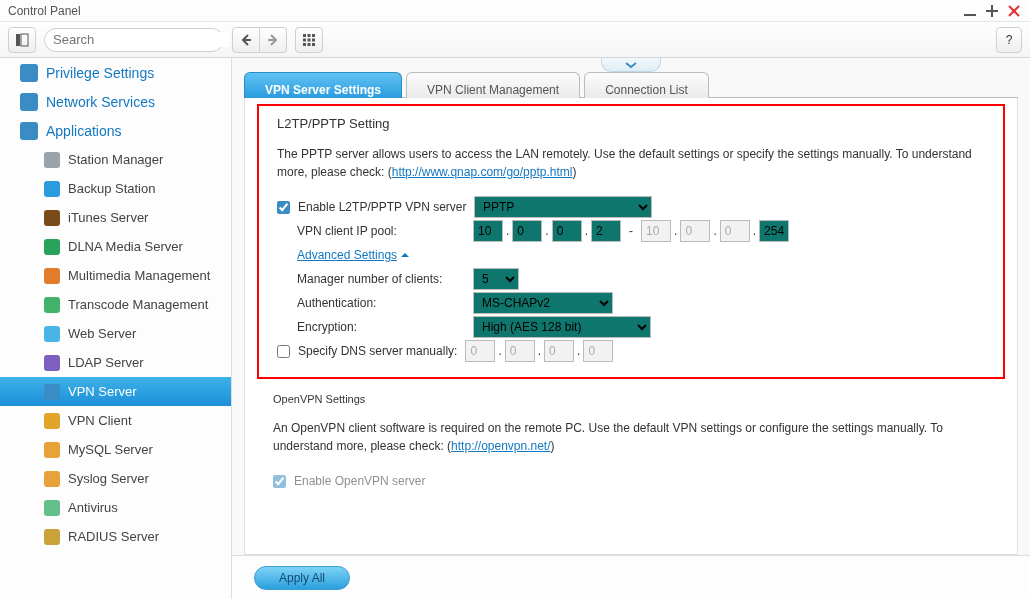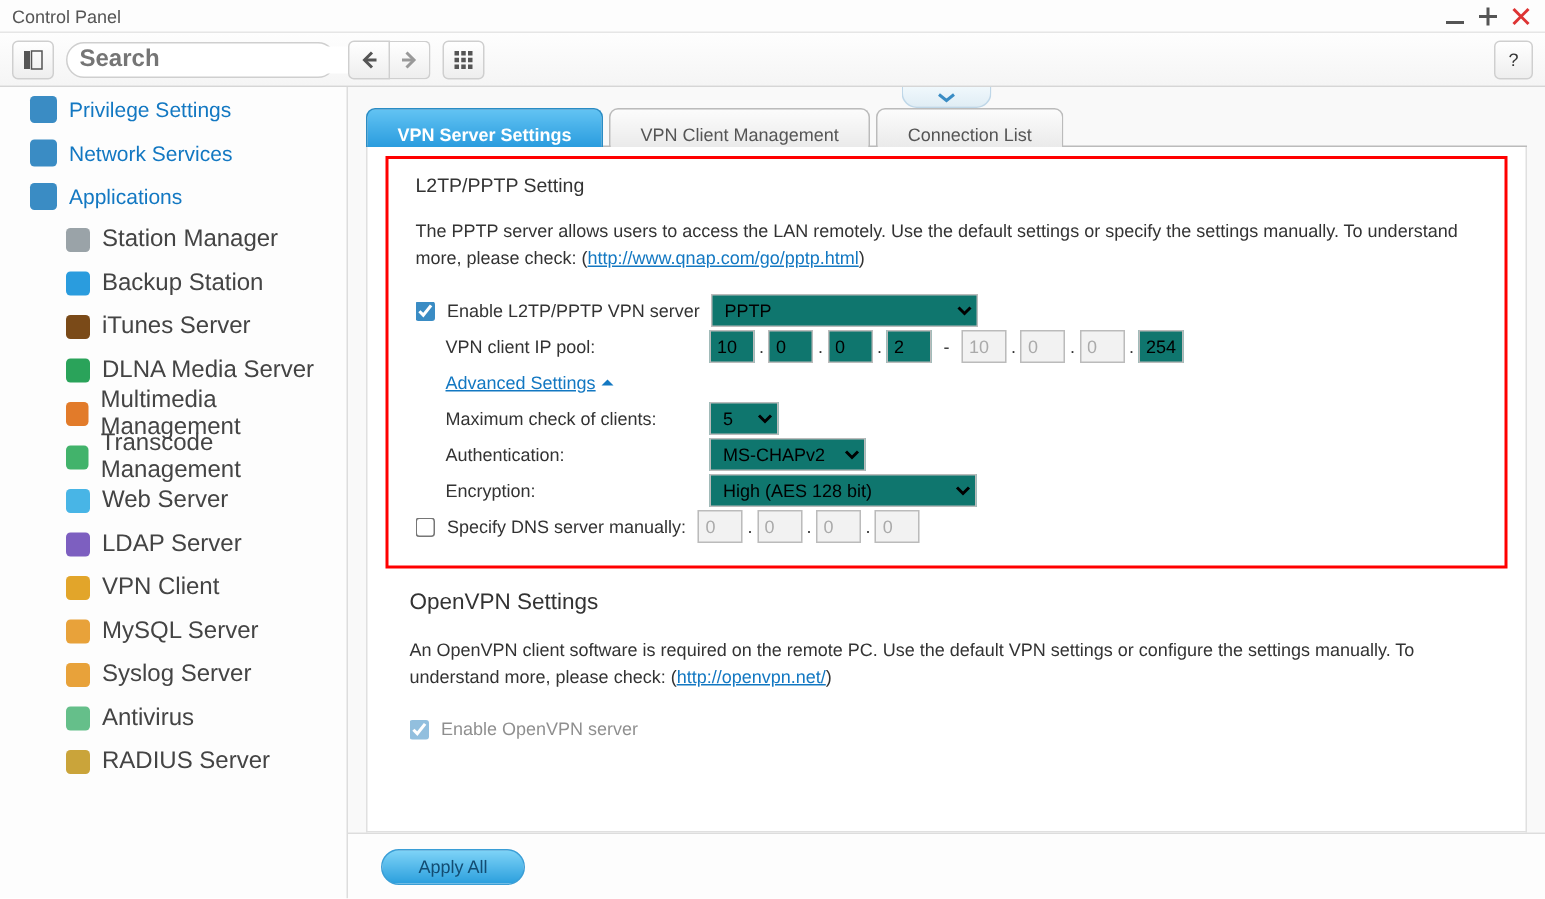--- a/index.html
+++ b/index.html
@@ -45,21 +45,21 @@
   cursor:pointer; padding:0 6px;
 }
 .search-box {
   height:24px; width:180px;
   border:1px solid #cfcfcf; border-radius:12px;
   background:#fff;
   display:flex; align-items:center;
   padding:0 8px;
 }
 .search-box input {
-  border:none; outline:none; flex:1; font-size:16px; color:#7f1d1d;font-weight:bold;
+  border:none; outline:none; flex:1; font-size:13px; color:#7f1d1d;
 }
 .nav-grp { display:flex; gap:0;}
 .nav-grp .tool-btn:first-child{border-top-right-radius:0;border-bottom-right-radius:0;}
 .nav-grp .tool-btn:last-child{border-top-left-radius:0;border-bottom-left-radius:0;border-left:none;}
 .help-btn { margin-left:auto; }
 .main { display:flex; height:541px; }
 .sidebar {
   width:232px; flex:0 0 232px;
   border-right:1px solid #ddd;
   overflow-y:auto;
@@ -67,21 +67,21 @@
 }
 .sb-item {
   height:29px; display:flex; align-items:center;
   padding-left:20px; cursor:pointer;
   color:#1378c2; font-size:14px;
 }
 .sb-item .icon { width:18px; height:18px; margin-right:8px; display:inline-block; border-radius:3px;}
 .sb-sub {
   height:29px; display:flex; align-items:center;
   padding-left:44px; cursor:pointer;
-  color:#444; font-size:16px;
+  color:#444; font-size:13px;
 }
 .sb-sub .icon { width:16px; height:16px; margin-right:8px; display:inline-block; border-radius:3px;}
 .sb-sub.active {
   background: linear-gradient(#3db2e8,#1d8fd8);
   color:#fff;
 }
 .content { flex:1; display:flex; flex-direction:column; background:#f9f9f9; }
 .top-collapse {
   height:14px; display:flex; justify-content:center; align-items:flex-start;
 }
@@ -125,21 +125,21 @@
 .row { display:flex; align-items:center; margin:0 0; min-height:24px;}
 .row .lbl { width:176px;}
 select, .txt {
   border:1px solid #bbb; background:#0f766e; height:22px; font-size:12px;
   padding:0 4px;
 }
 .txt.tiny { width:30px; text-align:left;}
 .txt[disabled]{ background:#f2f2f2; color:#aaa;}
 .adv-link { color:#1378c2; text-decoration:underline; cursor:pointer; font-size:12px; display:inline-flex; align-items:center;}
 .open-section { margin:10px 28px 6px 28px;}
-.open-title { font-size:15px; margin-bottom:14px;}
+.open-title { font-size:11px; margin-bottom:14px;}
 .footer {
   height:44px; border-top:1px solid #ddd;
   display:flex; align-items:center; padding-left:22px;
   background:#fdfdfd;
 }
 .apply-btn {
   height:24px; padding:0 24px;
   border:1px solid #3a9ed6; border-radius:12px;
   background:linear-gradient(#7ed3f7,#2b9fdd);
   color:#134c72; cursor:pointer; font-size:12px;
@@ -256,20 +256,24 @@
         <span>Transcode Management</span>
       </div>
       <div class="sb-sub">
         <span class="icon" style="background:#48b5e6"></span>
         <span>Web Server</span>
       </div>
       <div class="sb-sub">
         <span class="icon" style="background:#7d5fc0"></span>
         <span>LDAP Server</span>
       </div>
+      <div class="sb-sub active">
+        <span class="icon" style="background:#3a8cc4"></span>
+        <span>VPN Server</span>
+      </div>
       <div class="sb-sub">
         <span class="icon" style="background:#e2a52a"></span>
         <span>VPN Client</span>
       </div>
       <div class="sb-sub">
         <span class="icon" style="background:#e8a23a"></span>
         <span>MySQL Server</span>
       </div>
       <div class="sb-sub">
         <span class="icon" style="background:#e8a23a"></span>
@@ -340,27 +344,27 @@
           <span class="adv-link">
             <span>Advanced Settings</span>
             <svg width="10" height="10" style="margin-left:3px" viewBox="0 0 10 10">
                 <path d="M1 7 L5 3 L9 7 Z" fill="#1378c2"></path>
               </svg>
           </span>
         </div>
 
         <div class="row">
           <span style="width:20px"></span>
-          <span class="lbl">Maximum check of clients:</span>
+          <span class="lbl">Manager number of clients:</span>
           <select style="width:46px"><option>5</option></select>
         </div>
         <div class="row">
           <span style="width:20px"></span>
           <span class="lbl">Authentication:</span>
-          <select style="width:104px"><option>MS-CHAPv2</option></select>
+          <select style="width:140px"><option>MS-CHAPv2</option></select>
         </div>
         <div class="row">
           <span style="width:20px"></span>
           <span class="lbl">Encryption:</span>
           <select style="width:178px"><option>High (AES 128 bit)</option></select>
         </div>
         <div class="row">
           <input type="checkbox" class="cb" style="">
           <span style="margin-right:8px">Specify DNS server manually:</span>
           <input class="txt tiny" disabled="" id="d0" value="0" style="">

